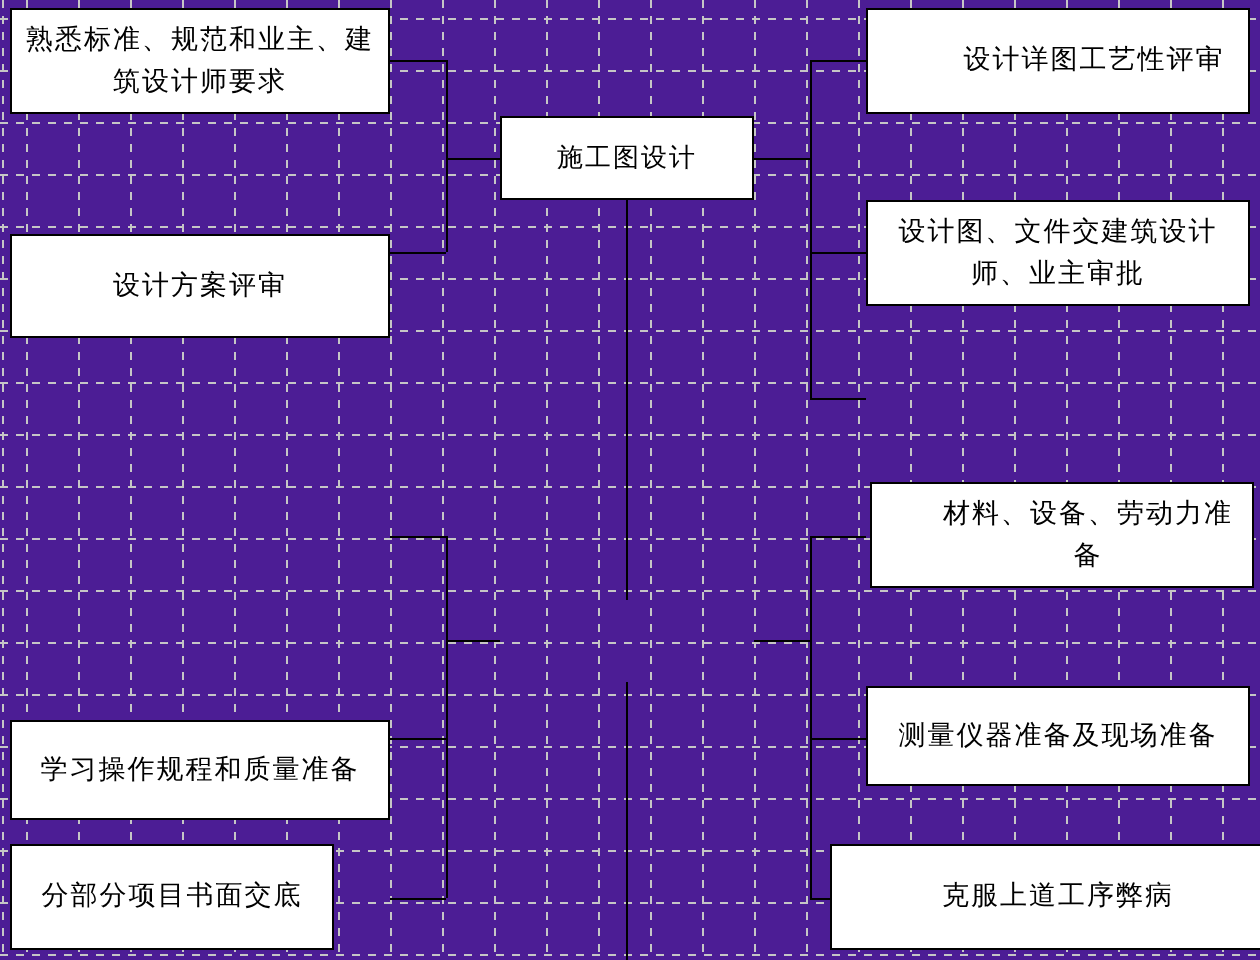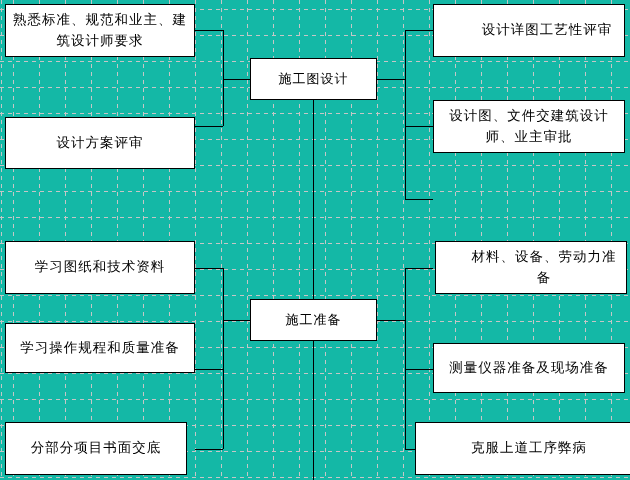--- a/index.html
+++ b/index.html
@@ -7,21 +7,21 @@
     padding: 0;
     background: #ffffff;
   }
   body {
     font-family: "Liberation Serif", "DejaVu Serif", serif;
   }
   #canvas {
     position: relative;
     width: 630px;
     height: 480px;
-    background: #14b8a6;
+    background: #4c1d95;
     overflow: hidden;
   }
   
   #grid {
     position: absolute;
     left: 0; top: 0;
     width: 630px;
     height: 480px;
     pointer-events: none;
   }
@@ -161,27 +161,25 @@
 
   <div class="node" style="left:5px; top:100px; width:190px; height:52px;margin-top:17px;">设计方案评审</div>
 
   <div class="node center" style="left:250px; top:58px; width:127px; height:42px;">施工图设计</div>
 
   <div class="node" style="left:433px; top:4px; width:192px; height:53px;padding-left:42px;">设计详图工艺性评审</div>
 
   <div class="node" style="left:433px; top:100px; width:192px; height:53px;">设计图、文件交建筑设计师、业主审批</div>
 
 
-  <div class="node" style="left:5px; top:241px; width:190px; height:53px;">学习图纸和技术资料</div>
 
-  <div class="node" style="left:5px; top:323px; width:190px; height:50px;">学习操作规程和质量准备</div>
+  <div class="node" style="left:5px; top:360px; width:190px; height:50px;">学习操作规程和质量准备</div>
 
-  <div class="node" style="left:5px; top:422px; width:182px; height:53px;text-align:center;">分部分项目书面交底</div>
+  <div class="node" style="left:5px; top:422px; width:162px; height:53px;text-align:center;">分部分项目书面交底</div>
 
-  <div class="node center" style="left:250px; top:299px; width:127px; height:42px;">施工准备</div>
 
   <div class="node" style="left:435px; top:241px; width:192px; height:53px;padding-left:32px;">材料、设备、劳动力准备</div>
 
   <div class="node" style="left:433px; top:343px; width:192px; height:50px;">测量仪器准备及现场准备</div>
 
   <div class="node" style="left:415px; top:422px; width:228px; height:53px;">克服上道工序弊病</div>
 
 </div>
 
 </body></html>

